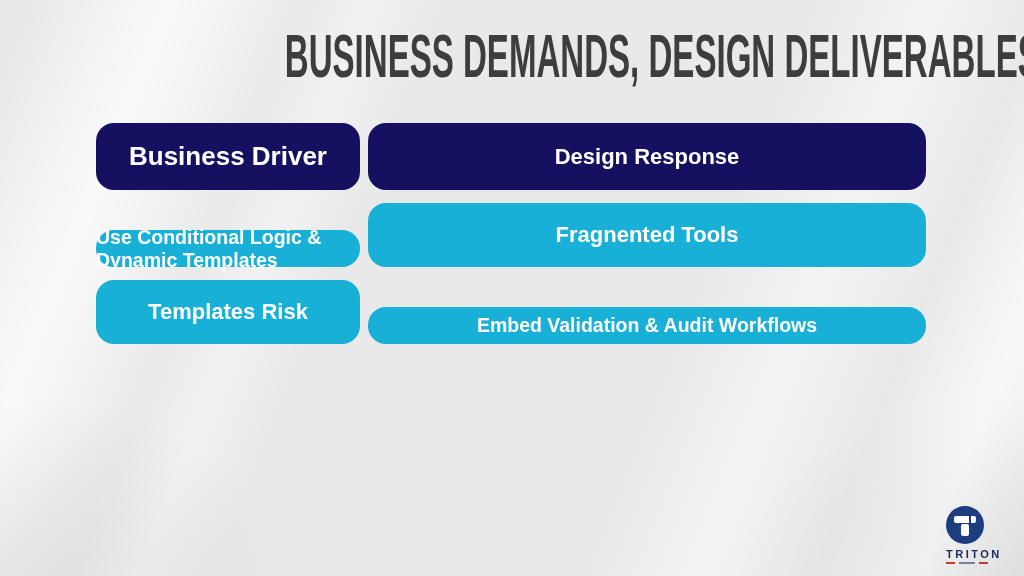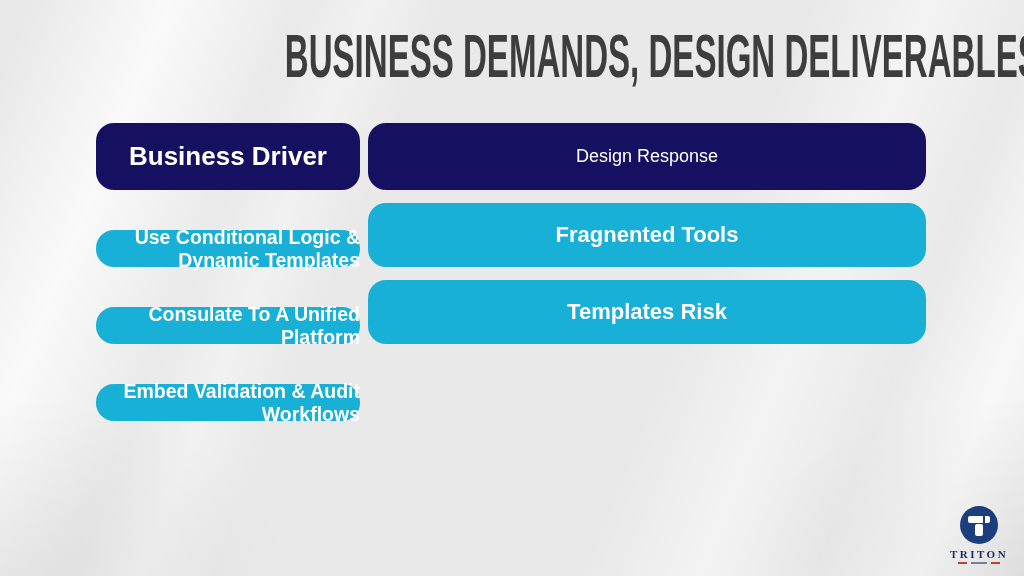--- a/index.html
+++ b/index.html
@@ -45,33 +45,33 @@
   .grid {
     position:absolute; left:96px; top:123px; width:830px;
     display:grid;
     grid-template-columns:264px 558px;
     grid-template-rows:67px 64px 64px 64px 64px;
     column-gap:8px; row-gap:13px;
   }
   .cell {
     border-radius:18px;
     display:flex; align-items:center; justify-content:center;
-    text-align:right; color:#ffffff; line-height:1.15;
+    text-align:left; color:#ffffff; line-height:1.15;
   }
   .cell.head { background:#151160; }
   .cell.body { background:#18b0d6; }
   .head-driver   { font-size:26px; font-weight:700; }
-  .head-response { font-size:18px; font-weight:400; }
+  .head-response { font-size:22px; font-weight:700; }
   .cell-driver   { font-size:22px; font-weight:700; }
   .cell-response { font-size:19.5px; font-weight:700;margin-top:27px; }
 
   
   .logo {
     position:absolute; right:12px; top:506px; width:66px;
-    display:flex; flex-direction:column; align-items:center;font-family:Liberation Serif, serif;
+    display:flex; flex-direction:column; align-items:flex-start;
   }
   .logo-circle {
     position:relative; width:38px; height:38px; border-radius:50%;
     background:#1c3d7e;
   }
   .logo-circle .bar {
     position:absolute; left:8px; top:10px; width:22px; height:7px;
     background:#ffffff; border-radius:2px;
   }
   .logo-circle .bar-notch {
@@ -107,21 +107,20 @@
   <h1 class="title"><span class="title-inner">BUSINESS DEMANDS, DESIGN DELIVERABLES</span></h1>
 
   <div class="grid">
 
     <div class="cell head head-driver">Business Driver</div>
     <div class="cell head head-response">Design Response</div>
 
     <div class="cell body cell-response">Use Conditional Logic &amp; Dynamic Templates</div>
 
     <div class="cell body cell-driver">Fragnented Tools</div>
-    <div class="cell body cell-response">Consulate To A Unified Platform</div>
 
     <div class="cell body cell-driver">Templates Risk</div>
     <div class="cell body cell-response">Embed Validation &amp; Audit Workflows</div>
 
 
   </div>
 
   <div class="logo">
     <div class="logo-circle">
       <span class="bar"></span>

